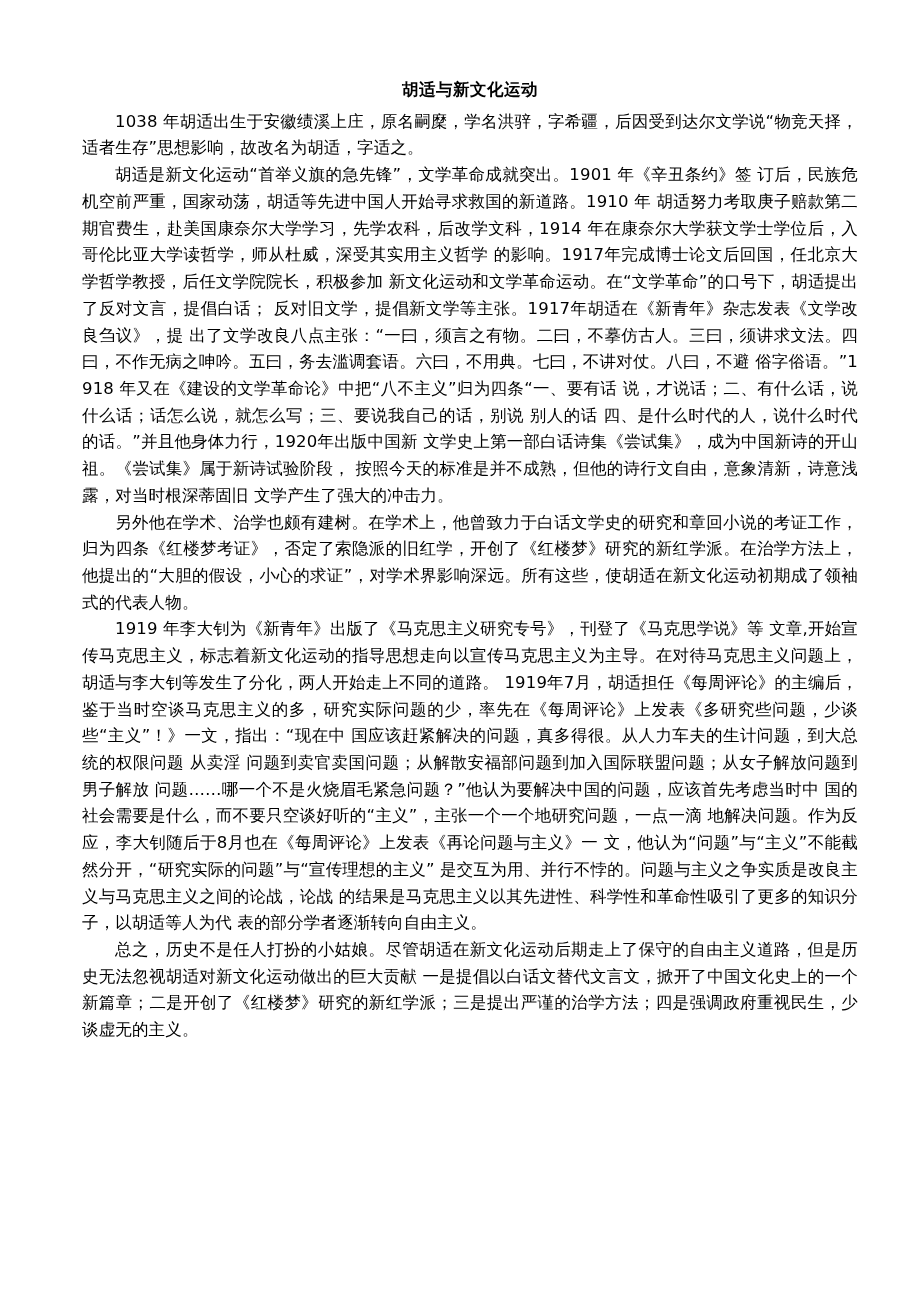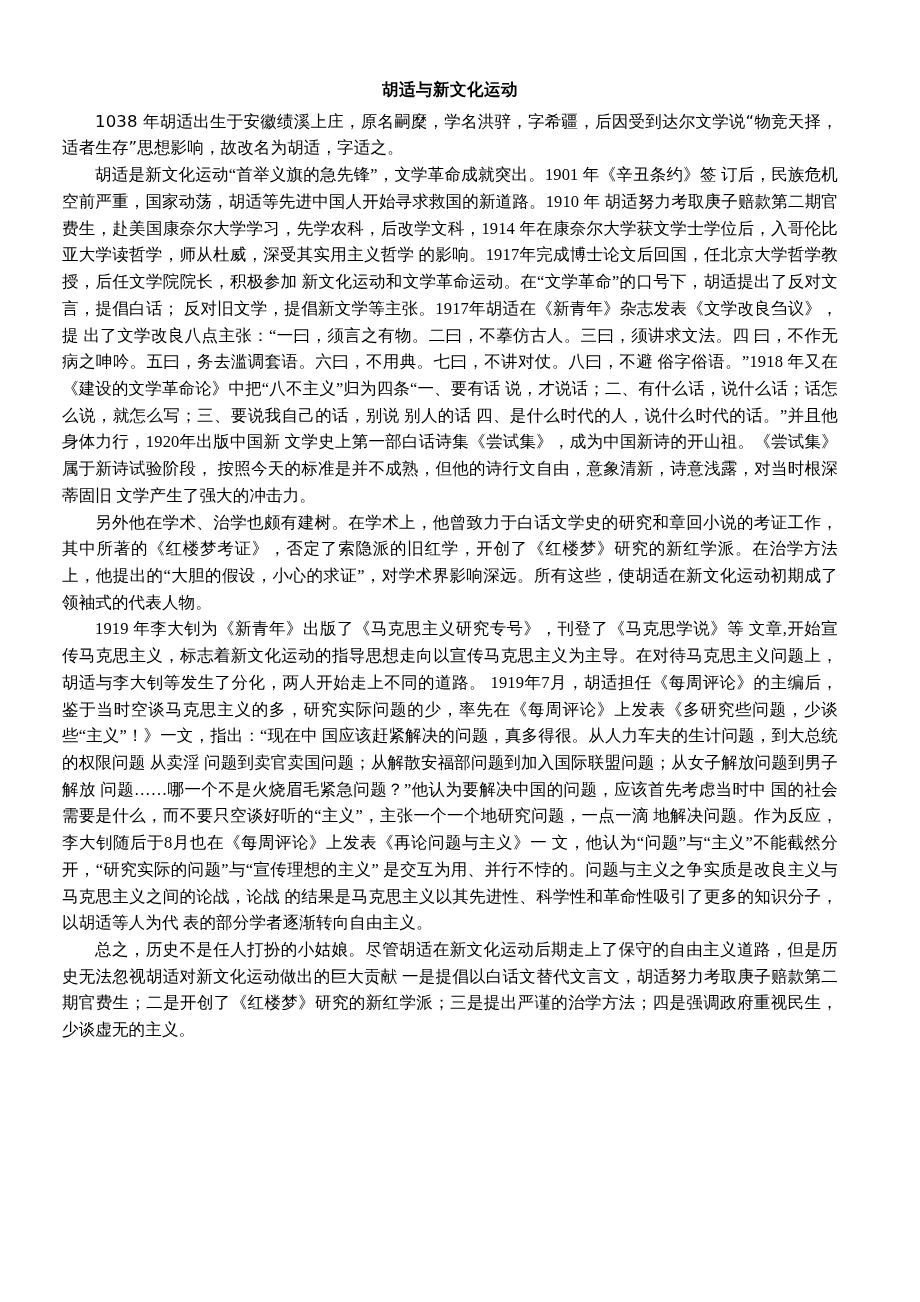--- a/index.html
+++ b/index.html
@@ -12,46 +12,46 @@
     height: 1302px;
     font-family: "DejaVu Sans", "Liberation Sans", sans-serif;
     color: #000000;
   }
   .page {
     box-sizing: border-box;
     width: 900px;
     height: 1302px;
     padding: 78px 62px 0 62px;
     position: relative;
+    margin-left: 20px;
   }
   .doc-title {
     text-align: center;
     font-size: 16.5px;
     line-height: 1.5;
     margin: 0 0 6px 0;
     letter-spacing: 0.5px;
   }
   .para {
     font-size: 16.5px;
     line-height: 1.62;
     text-align: justify;
     text-justify: inter-ideograph;
     margin: 0;
     text-indent: 2em;
     letter-spacing: 0.15px;
     word-break: break-all;
   }
   .para + .para {
     margin-top: 0px;
-    font-family: Liberation Serif, serif;
   }
 </style>
 </head>
 <body>
 
 <div class="page">
   <h1 class="doc-title">胡适与新文化运动</h1>
   <p class="para">1038 年胡适出生于安徽绩溪上庄，原名嗣穈，学名洪骍，字希疆，后因受到达尔文学说“物竞天择，适者生存”思想影响，故改名为胡适，字适之。</p>
   <p class="para">胡适是新文化运动“首举义旗的急先锋”，文学革命成就突出。1901 年《辛丑条约》签 订后，民族危机空前严重，国家动荡，胡适等先进中国人开始寻求救国的新道路。1910 年 胡适努力考取庚子赔款第二期官费生，赴美国康奈尔大学学习，先学农科，后改学文科，1914 年在康奈尔大学获文学士学位后，入哥伦比亚大学读哲学，师从杜威，深受其实用主义哲学 的影响。1917年完成博士论文后回国，任北京大学哲学教授，后任文学院院长，积极参加 新文化运动和文学革命运动。在“文学革命”的口号下，胡适提出了反对文言，提倡白话； 反对旧文学，提倡新文学等主张。1917年胡适在《新青年》杂志发表《文学改良刍议》，提 出了文学改良八点主张：“一曰，须言之有物。二曰，不摹仿古人。三曰，须讲求文法。四 曰，不作无病之呻吟。五曰，务去滥调套语。六曰，不用典。七曰，不讲对仗。八曰，不避 俗字俗语。”1918 年又在《建设的文学革命论》中把“八不主义”归为四条“一、要有话 说，才说话；二、有什么话，说什么话；话怎么说，就怎么写；三、要说我自己的话，别说 别人的话 四、是什么时代的人，说什么时代的话。”并且他身体力行，1920年出版中国新 文学史上第一部白话诗集《尝试集》，成为中国新诗的开山祖。《尝试集》属于新诗试验阶段， 按照今天的标准是并不成熟，但他的诗行文自由，意象清新，诗意浅露，对当时根深蒂固旧 文学产生了强大的冲击力。</p>
-  <p class="para">另外他在学术、治学也颇有建树。在学术上，他曾致力于白话文学史的研究和章回小说的考证工作，其中所著的《红楼梦考证》，否定了索隐派的旧红学，开创了《红楼梦》研究的新红学派。在治学方法上，他提出的“大胆的假设，小心的求证”，对学术界影响深远。所有这些，使胡适在新文化运动初期成了领袖式的代表人物。</p>
+  <p class="para">另外他在学术、治学也颇有建树。在学术上，他曾致力于白话文学史的研究和章回小说的考证工作，归为四条《红楼梦考证》，否定了索隐派的旧红学，开创了《红楼梦》研究的新红学派。在治学方法上，他提出的“大胆的假设，小心的求证”，对学术界影响深远。所有这些，使胡适在新文化运动初期成了领袖式的代表人物。</p>
   <p class="para">1919 年李大钊为《新青年》出版了《马克思主义研究专号》，刊登了《马克思学说》等 文章,开始宣传马克思主义，标志着新文化运动的指导思想走向以宣传马克思主义为主导。在对待马克思主义问题上，胡适与李大钊等发生了分化，两人开始走上不同的道路。 1919年7月，胡适担任《每周评论》的主编后，鉴于当时空谈马克思主义的多，研究实际问题的少，率先在《每周评论》上发表《多研究些问题，少谈些“主义”！》一文，指出：“现在中 国应该赶紧解决的问题，真多得很。从人力车夫的生计问题，到大总统的权限问题 从卖淫 问题到卖官卖国问题；从解散安福部问题到加入国际联盟问题；从女子解放问题到男子解放 问题……哪一个不是火烧眉毛紧急问题？”他认为要解决中国的问题，应该首先考虑当时中 国的社会需要是什么，而不要只空谈好听的“主义”，主张一个一个地研究问题，一点一滴 地解决问题。作为反应，李大钊随后于8月也在《每周评论》上发表《再论问题与主义》一 文，他认为“问题”与“主义”不能截然分开，“研究实际的问题”与“宣传理想的主义” 是交互为用、并行不悖的。问题与主义之争实质是改良主义与马克思主义之间的论战，论战 的结果是马克思主义以其先进性、科学性和革命性吸引了更多的知识分子，以胡适等人为代 表的部分学者逐渐转向自由主义。</p>
-  <p class="para">总之，历史不是任人打扮的小姑娘。尽管胡适在新文化运动后期走上了保守的自由主义道路，但是历史无法忽视胡适对新文化运动做出的巨大贡献 一是提倡以白话文替代文言文，胡适努力考取庚子赔款第二期官费生；二是开创了《红楼梦》研究的新红学派；三是提出严谨的治学方法；四是强调政府重视民生，少谈虚无的主义。</p>
+  <p class="para">总之，历史不是任人打扮的小姑娘。尽管胡适在新文化运动后期走上了保守的自由主义道路，但是历史无法忽视胡适对新文化运动做出的巨大贡献 一是提倡以白话文替代文言文，掀开了中国文化史上的一个新篇章；二是开创了《红楼梦》研究的新红学派；三是提出严谨的治学方法；四是强调政府重视民生，少谈虚无的主义。</p>
 </div>
 
 </body></html>

